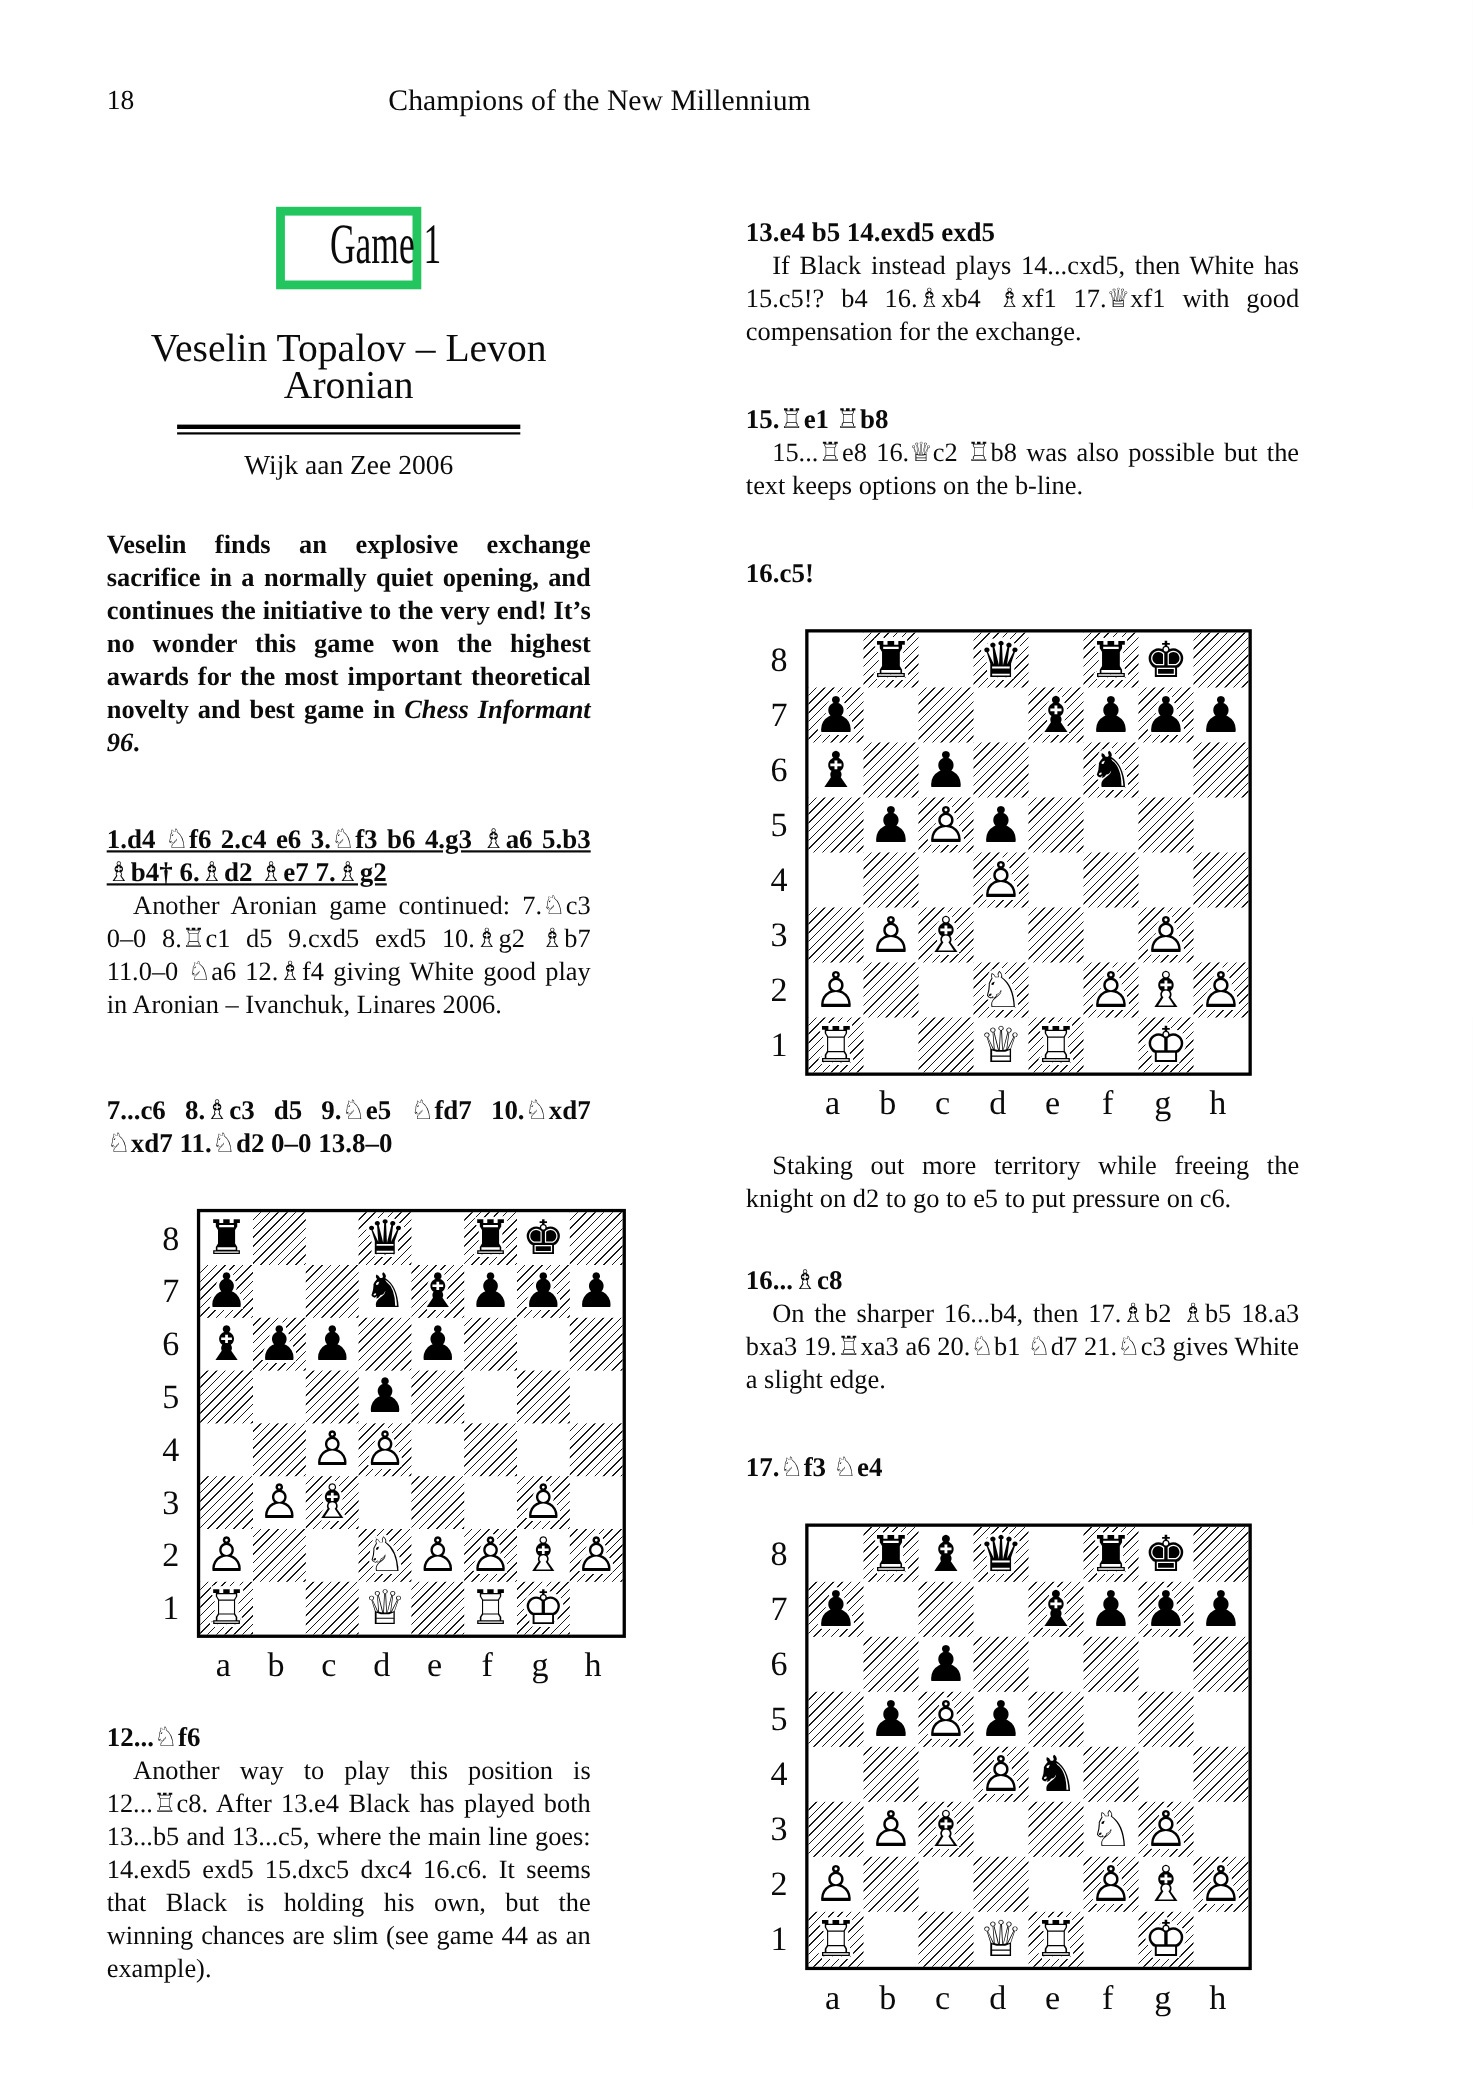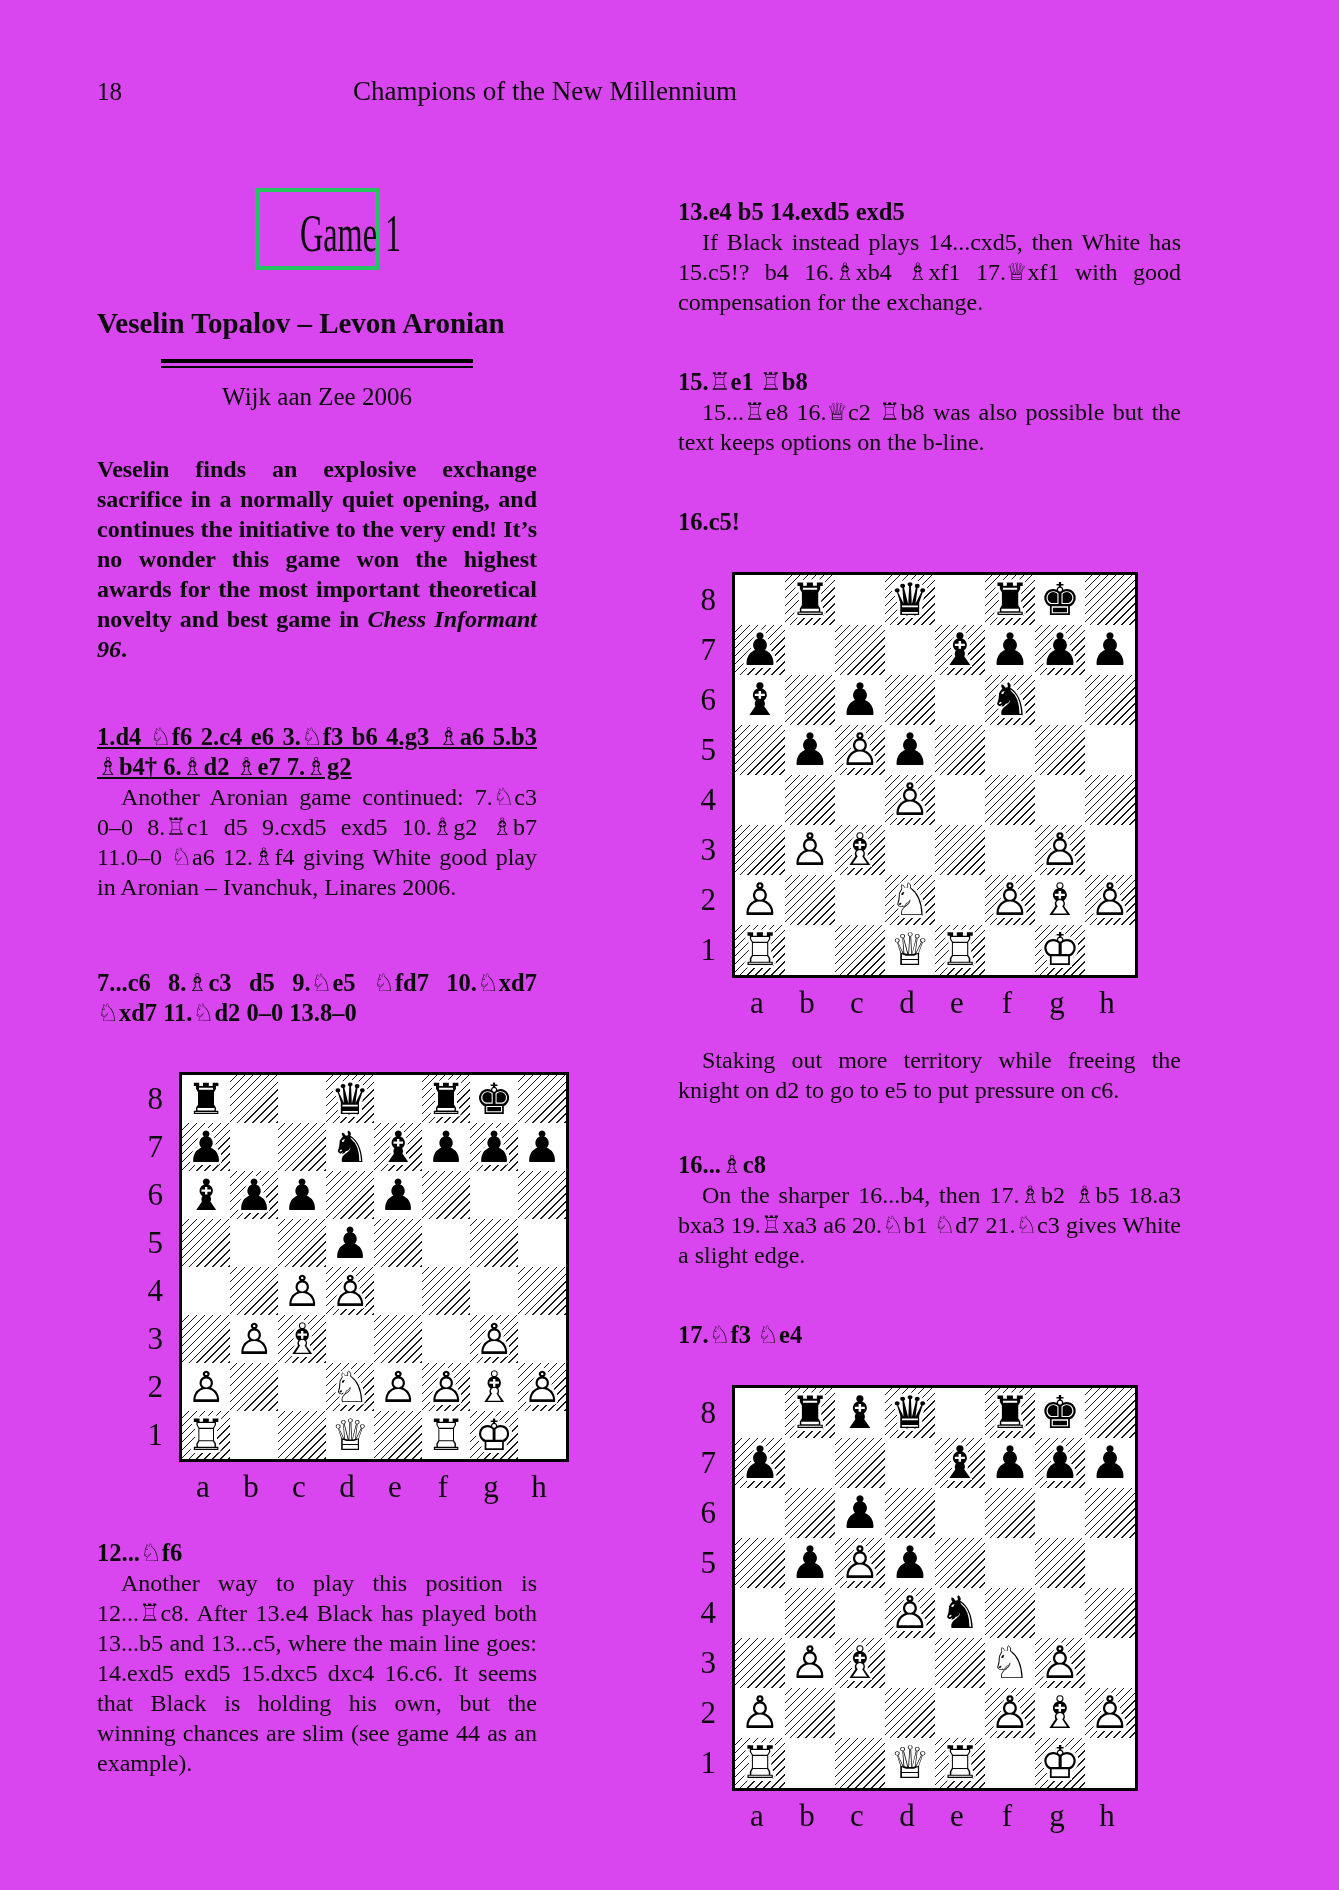--- a/index.html
+++ b/index.html
@@ -1,19 +1,19 @@
 <!DOCTYPE html>
 <html><head>
 <meta charset="utf-8">
 <style>
   html,body{margin:0;padding:0;background:#e8e8e8;}
   .page{
     position:relative;
     width:1339px;height:1890px;
-    background:#d946ef;
+    background:#ffffff;
     color:#0b0b0b;
     font-family:"Liberation Serif","DejaVu Serif",serif;
     overflow:hidden;
   }
   
   .page-number{position:absolute;left:97px;top:78px;font-size:25px;}
   .book-title{position:absolute;left:205px;top:76px;width:680px;text-align:center;font-size:27px;}
 
   
   .col{position:absolute;top:185px;}
@@ -22,28 +22,28 @@
 
   p, h3{margin:0;padding:0;}
   .body-text{font-size:24px;line-height:30px;text-align:justify;}
   .indent{text-indent:24px;}
   .move-head{font-size:24.5px;line-height:30px;font-weight:bold;text-align:justify;}
   .fig{font-family:"Liberation Serif","DejaVu Sans",serif;}
   em{font-style:italic;}
 
   
   .game-box{
-    width:96px;margin:3px auto 0 auto;border:4px solid #22c55e;
-    padding:15px 10px 5px 10px;text-align:center;
+    width:96px;margin:3px auto 0 auto;border:8px solid #22c55e;
+    padding:0 10px 5px 10px;text-align:center;
   }
   .game-box-label{
     display:inline-block;font-size:52px;line-height:54px;
     transform:scaleX(.62);transform-origin:center;white-space:nowrap;
   }
-  .players{margin-top:36px;font-size:29px;font-weight:bold;line-height:34px;}
+  .players{margin-top:36px;text-align:center;font-size:36px;font-weight:normal;line-height:34px;}
   .double-rule{width:312px;margin:19px auto 0 auto;height:3px;border-top:4px solid #000;border-bottom:2px solid #000;}
   .venue{margin-top:14px;text-align:center;font-size:25px;line-height:29px;}
   .intro{margin-top:43px;font-weight:bold;}
 
   
   .mt-moves1{margin-top:58px;text-decoration:underline;}
   .mt-moves2{margin-top:66px;}
   .mt-diag1{margin-top:44px;}
   .mt-h12{margin-top:34px;}
   .mt-h13{margin-top:12px;}

